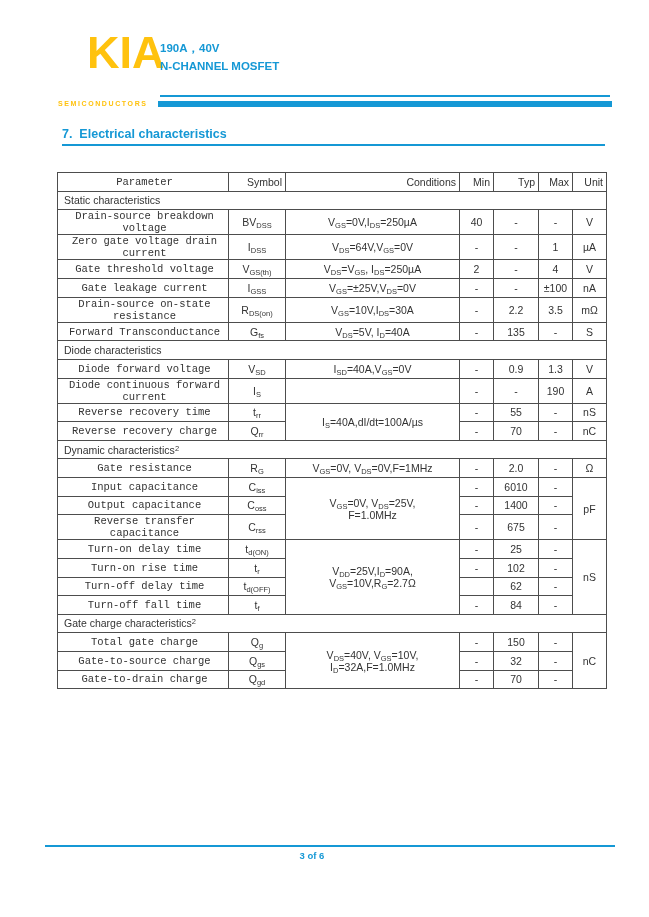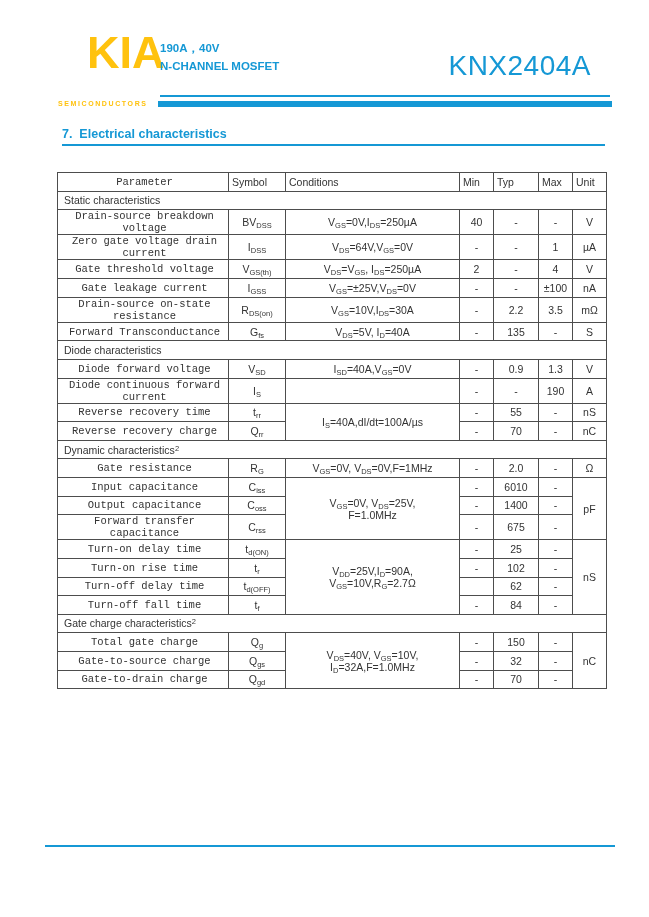--- a/index.html
+++ b/index.html
@@ -22,21 +22,21 @@
   .sec-title{position:absolute;left:62px;top:127px;color:#1598d5;font-size:12.5px;
         font-weight:bold;white-space:pre;}
   .sec-underline{position:absolute;left:62px;top:144px;width:543px;height:2px;background:#1598d5;}
   .cond-note{position:absolute;left:57px;top:157px;width:549px;text-align:right;
         font-size:10px;color:#222222;}
   
   .dtable{position:absolute;left:57px;top:172px;width:549px;border-collapse:collapse;
         table-layout:fixed;font-size:10.5px;color:#333333;}
   .dtable td,.dtable th{border:1px solid #4d4d4d;height:17.6px;padding:0 3px;
         font-weight:normal;vertical-align:middle;line-height:1.15;overflow:hidden;}
-  .dtable th{text-align:left;}
+  .dtable th{text-align:right;}
   .dtable th.param,.dtable td.param{text-align:center;padding-left:6px;font-family:Liberation Mono, monospace;}
   .dtable td.center{text-align:center;}
   .dtable td.section{text-align:left;padding-left:6px;}
   sub{font-size:7.5px;vertical-align:-1.5px;line-height:0;}
   sup{font-size:7.5px;vertical-align:3.5px;line-height:0;}
   
   .footer-line{position:absolute;left:45px;top:845px;width:570px;height:2px;background:#1598d5;}
   .footer-page{position:absolute;left:57px;top:850px;width:510px;text-align:center;
         color:#1598d5;font-size:9.5px;font-weight:bold;}
   .footer-rev{position:absolute;left:0;top:850px;width:557px;text-align:right;
@@ -46,21 +46,20 @@
 <body>
 
 <div class="page">
 
   <div class="logo">KIA</div>
   <div class="logo-sub">SEMICONDUCTORS</div>
   <div class="subtitle">
     <div>190A，40V</div>
     <div>N-CHANNEL MOSFET</div>
   </div>
-  <div class="part-number">KNX2404A</div>
   <div class="rule-thin"></div>
   <div class="rule-thick"></div>
 
   <div class="sec-title">7.  Electrical characteristics</div>
   <div class="sec-underline"></div>
 
   <table class="dtable">
     <colgroup>
       <col style="width:171px">
         <col style="width:57px">
@@ -199,21 +198,21 @@
           <td class="center" rowspan="3">pF</td>
         </tr>
         <tr>
           <td class="param">Output capacitance</td>
           <td class="center">C<sub>oss</sub></td>
           <td class="center">-</td>
           <td class="center">1400</td>
           <td class="center">-</td>
         </tr>
         <tr>
-          <td class="param">Forward transfer capacitance</td>
+          <td class="param">Reverse transfer capacitance</td>
           <td class="center">C<sub>rss</sub></td>
           <td class="center">-</td>
           <td class="center">675</td>
           <td class="center">-</td>
         </tr>
         <tr>
           <td class="param">Turn-on delay time</td>
           <td class="center">t<sub>d(ON)</sub></td>
           <td class="center" rowspan="4">V<sub>DD</sub>=25V,I<sub>D</sub>=90A,<br>V<sub>GS</sub>=10V,R<sub>G</sub>=2.7Ω</td>
           <td class="center">-</td>
@@ -265,14 +264,15 @@
           <td class="param">Gate-to-drain charge</td>
           <td class="center">Q<sub>gd</sub></td>
           <td class="center">-</td>
           <td class="center">70</td>
           <td class="center">-</td>
         </tr>
       </tbody>
   </table>
 
   <div class="footer-line"></div>
+  <div class="footer-page">3 of 6</div>
 
 </div>
 
 </body></html>

